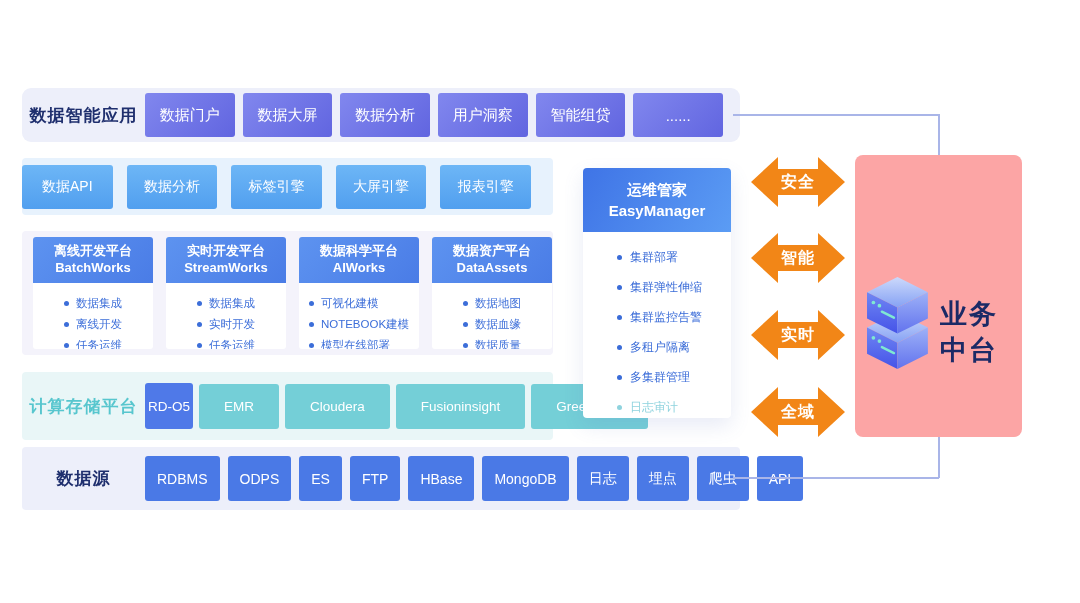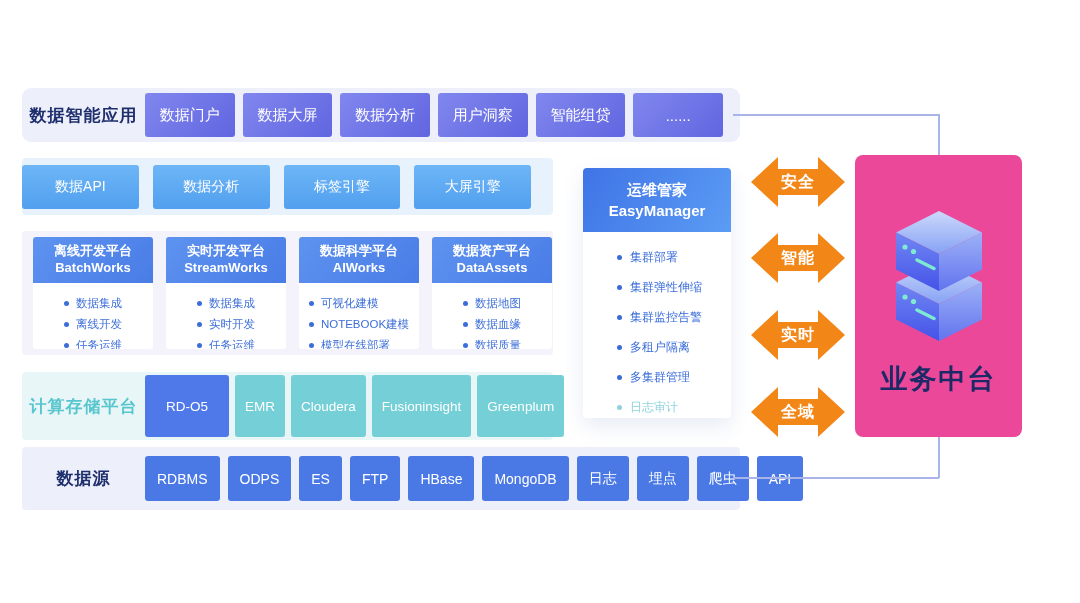--- a/index.html
+++ b/index.html
@@ -27,43 +27,43 @@
   .panel-platforms{position:absolute;left:22px;top:231px;width:531px;height:124px;background:#f4f3fb;border-radius:4px;display:flex;align-items:center;gap:13px;padding-left:11px;box-sizing:border-box;}
   .card{width:120px;height:112px;background:#ffffff;border-radius:3px;overflow:hidden;flex-shrink:0;text-align:right;}
   .card-head{height:46px;display:flex;flex-direction:column;align-items:center;justify-content:center;background:linear-gradient(135deg,#5d93f0 0%,#4a7ce6 100%);color:#fff;font-weight:bold;font-size:13px;line-height:1.3;}
   .card-body{padding-top:7px;}
   .feat-list{width:fit-content;margin:0 auto;}
   .feat{display:flex;align-items:center;font-size:11.5px;color:#3c6ed9;margin:6px 0;}
   .feat::before{content:"";width:5px;height:5px;border-radius:50%;background:#3c6ed9;margin-right:7px;flex-shrink:0;}
 
   .row-compute{left:22px;top:372px;width:531px;height:68px;background:#e9f6f7;}
   .row-compute .btns{gap:6px;}
-  .chip-blue-solid{height:62px;font-size:13.5px;padding:0 21px;background:#4f79e8;}
-  .chip-teal{height:62px;font-size:13.5px;padding:0 10px;background:#74cfd7;}
+  .chip-blue-solid{height:46px;font-size:13.5px;padding:0 3px;background:#4f79e8;}
+  .chip-teal{height:45px;font-size:13.5px;padding:0 25px;background:#74cfd7;}
 
   .row-sources{left:22px;top:447px;width:718px;height:63px;background:#edeffa;}
   .row-sources .btns{gap:8px;}
   .chip-src{height:45px;font-size:14px;padding:0 12px;background:#4a79e6;}
 
   
   .em{position:absolute;left:583px;top:168px;width:148px;border-radius:4px;box-shadow:0 8px 20px rgba(90,110,190,0.14);background:#fff;}
   .em-head{height:64px;border-radius:4px 4px 0 0;display:flex;flex-direction:column;align-items:center;justify-content:center;background:linear-gradient(120deg,#3f74e6 0%,#5b9cf4 100%);color:#fff;font-weight:bold;font-size:15px;line-height:1.4;}
   .em-body{height:186px;padding:17px 6px 0 34px;box-sizing:border-box;}
   .em-item{display:flex;align-items:center;font-size:12px;color:#3a6cd8;margin-bottom:13px;}
   .em-item::before{content:"";width:5px;height:5px;border-radius:50%;background:#3a6cd8;margin-right:8px;flex-shrink:0;}
   .em-item.muted{color:#8fd3de;}
   .em-item.muted::before{background:#8fd3de;}
 
   
   .arrow{position:absolute;left:751px;width:94px;height:56px;}
   .arrow svg{position:absolute;inset:0;}
   .arrow span{position:absolute;inset:0;display:flex;align-items:center;justify-content:center;color:#fff;font-weight:bold;font-size:16px;letter-spacing:1px;}
 
   
-  .biz{position:absolute;left:855px;top:155px;width:167px;height:282px;background:#ec4899;border-radius:8px;display:flex;flex-direction:column;align-items:center;padding-top:54px;box-sizing:border-box;}
+  .biz{position:absolute;left:855px;top:155px;width:167px;height:282px;background:#fca5a5;border-radius:8px;display:flex;flex-direction:row;align-items:center;padding-top:54px;box-sizing:border-box;}
   .biz-title{margin-top:18px;font-size:27px;font-weight:bold;color:#1b2a66;letter-spacing:2px;}
 
   
   .conn{position:absolute;background:#a9b5e8;}
 </style>
 </head>
 <body>
 
 <div class="canvas">
 
@@ -78,20 +78,21 @@
       <div class="chip chip-purple">......</div>
     </div>
   </div>
 
   <div class="row row-engines">
     <div class="btns">
       <div class="chip chip-lblue">数据API</div>
       <div class="chip chip-lblue">数据分析</div>
       <div class="chip chip-lblue">标签引擎</div>
       <div class="chip chip-lblue">大屏引擎</div>
+      <div class="chip chip-lblue">报表引擎</div>
     </div>
   </div>
 
   <div class="panel-platforms">
     <div class="card">
       <div class="card-head">
         <div>离线开发平台</div>
         <div>BatchWorks</div>
       </div>
       <div class="card-body">

